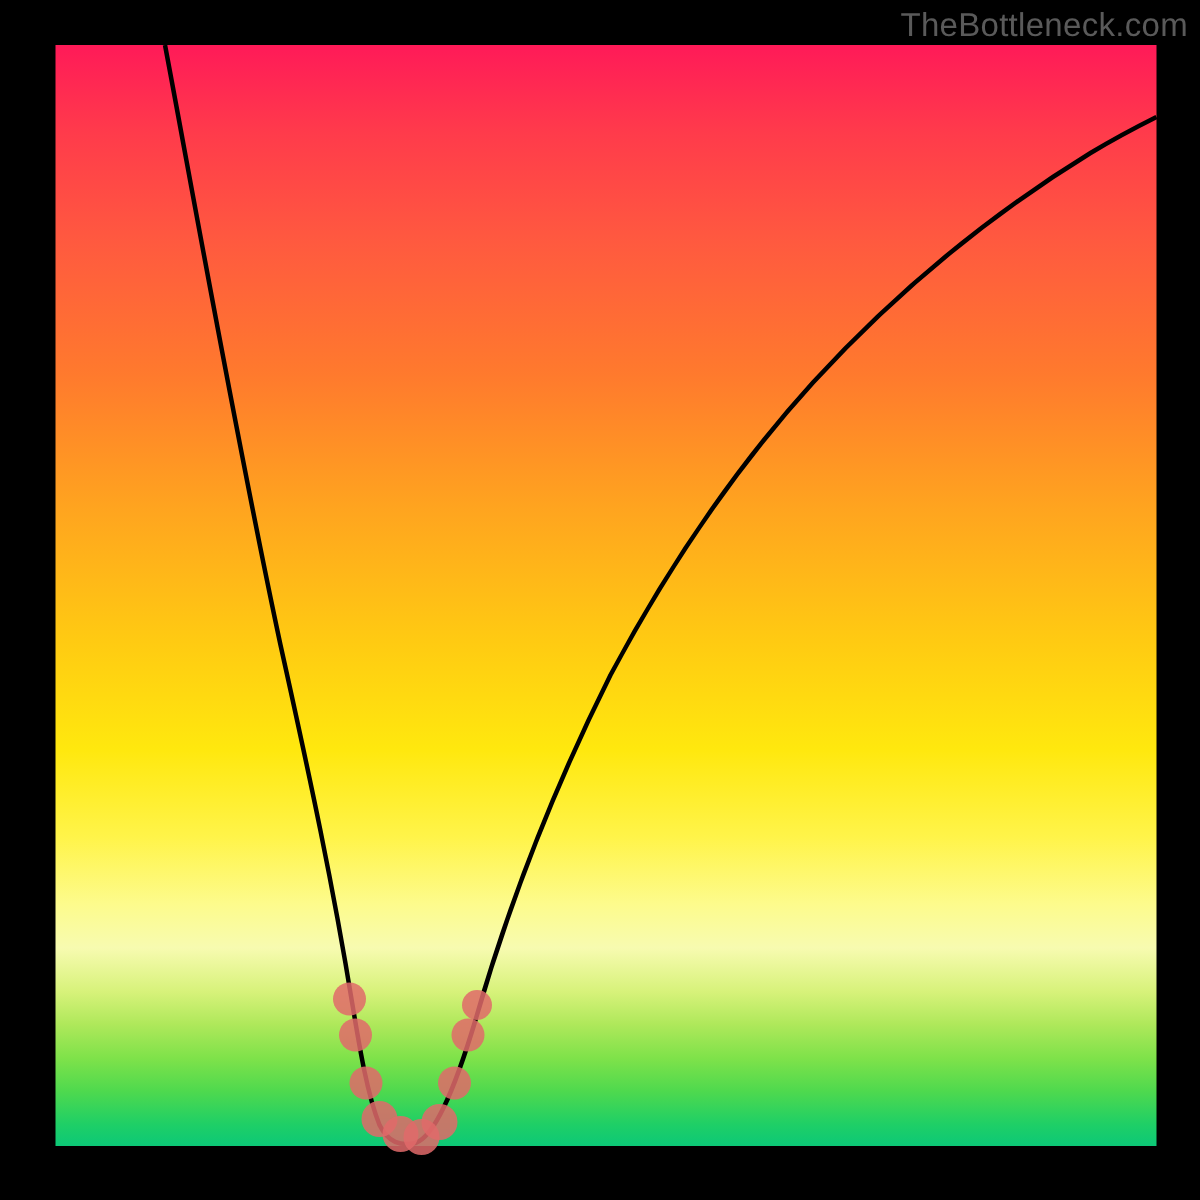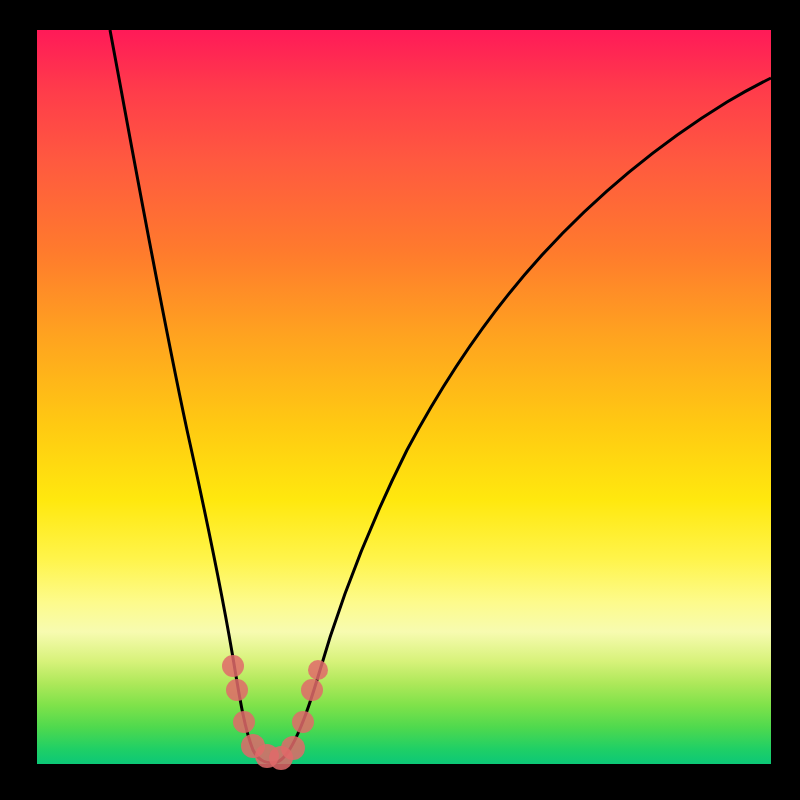--- a/index.html
+++ b/index.html
@@ -58,20 +58,21 @@
     left: 0; top: 0;
     width: 734px; height: 734px;
     overflow: visible;
   }
 </style>
 </head>
 <body>
 
 <div class="frame">
 
+  <div class="watermark">TheBottleneck.com</div>
 
   <div class="plot-area">
     <svg class="curve" viewBox="0 0 734 734">
       <path d="M 73 0
                C 90 90, 120 260, 150 400
                C 170 490, 185 560, 198 640
                C 203 670, 208 700, 216 720
                C 222 732, 230 734, 240 732
                C 252 728, 265 700, 280 650
                C 300 580, 330 500, 370 420

